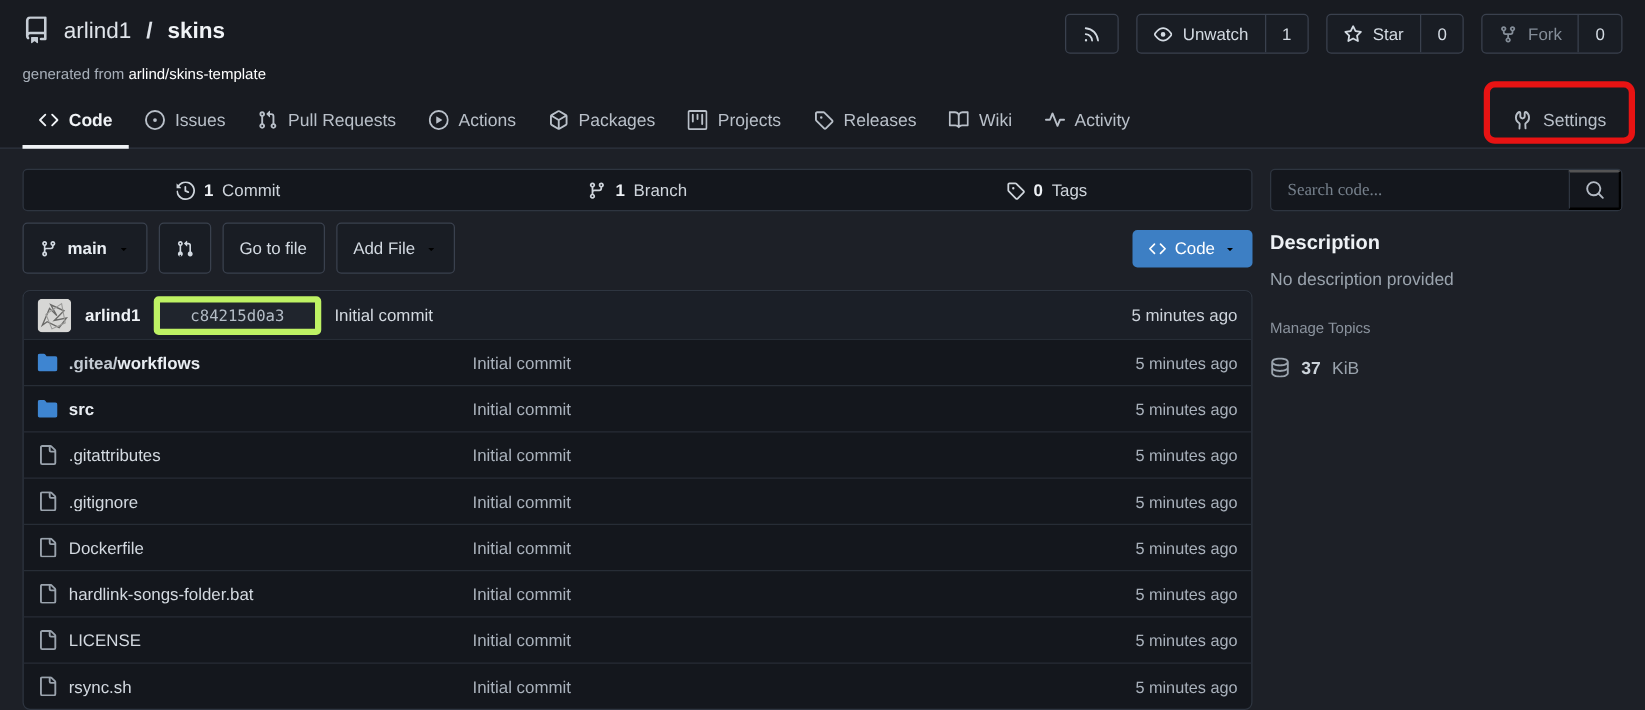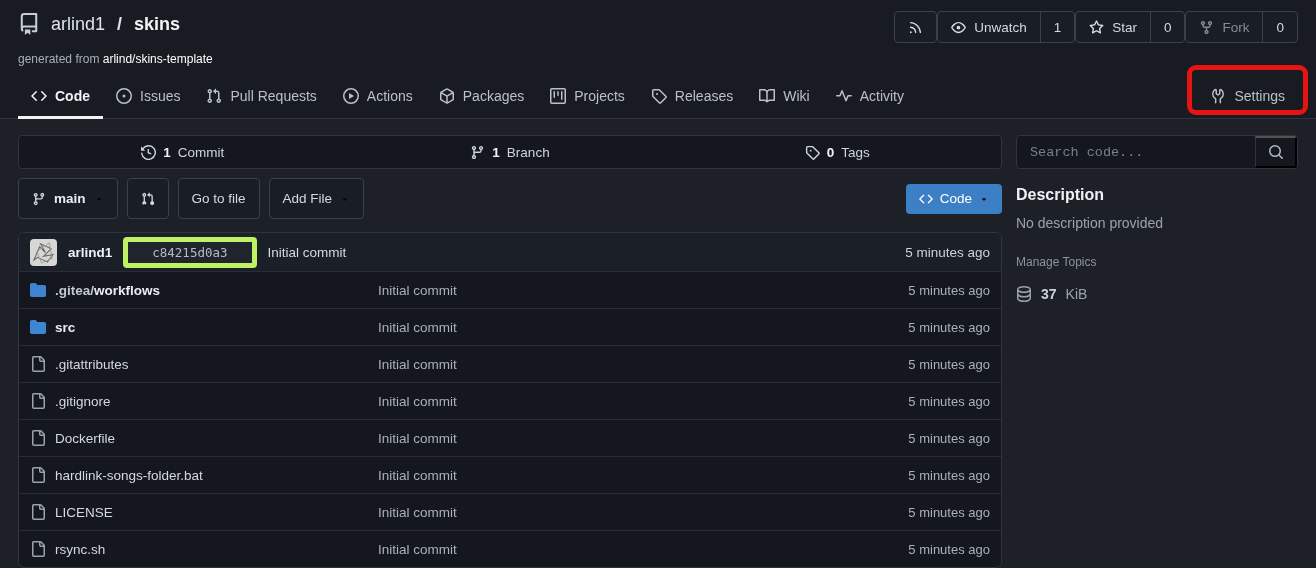--- a/index.html
+++ b/index.html
@@ -13,21 +13,21 @@
   
   .header { background:#181b21; padding:0 18px; border-bottom:1px solid #2e3540; }
   .title-row { display:flex; align-items:flex-start; justify-content:space-between; padding-top:11px; }
   .repo-title { display:flex; align-items:center; gap:11px; font-size:18px; padding-top:2px; }
   .repo-title .icon { width:22px; height:22px; color:#c6cdd5; }
   .repo-owner { color:#dfe4ea; text-decoration:none; }
   .repo-sep { color:#dfe4ea; font-weight:bold; padding:0 1px; }
   .repo-name { color:#f0f3f6; font-weight:bold; text-decoration:none; }
   .gen-line { font-size:12px; color:#a8b0ba; margin-top:9px; padding-bottom:4px; }
   .gen-line a { color:#ffffff; text-decoration:none; }
-  .actions { display:flex; }
+  .actions { display:flex; gap:14px; }
   .btn-group { display:flex; border:1px solid #3a414e; border-radius:4px; overflow:hidden; background:#191d24; height:32px; }
   .hbtn { display:flex; align-items:center; gap:8px; padding:0 13px; font-size:13.5px; color:#d3dae2; cursor:pointer; }
   .hbtn .icon { width:15px; height:15px; }
   .hbtn.dim { color:#848d98; }
   .hcount { display:flex; align-items:center; padding:0 13px; font-size:13.5px; border-left:1px solid #3a414e; color:#d3dae2; }
   
   .nav-row { display:flex; align-items:stretch; margin-top:6px; height:42px; }
   .tab { display:flex; align-items:center; gap:8px; padding:0 13px; font-size:14px;
          color:#b9c0c9; cursor:pointer; border-bottom:3px solid transparent; margin-bottom:-1px; }
   .tab .icon { width:16px; height:16px; }
@@ -77,21 +77,21 @@
   .fname .fprefix { color:#c3cad2; font-weight:bold; }
   .fcell.msg { flex:1; color:#a9b1bb; }
   .fcell.msg span { cursor:pointer; }
   .fcell.time { color:#a9b1bb; font-size:13px; }
   
   .sidebar { width:282px; }
   .search-box { display:flex; height:34px; border:1px solid #2e3540; border-radius:4px;
                 overflow:hidden; background:#14171d; }
   .search-box input { flex:1; background:transparent; border:none; outline:none;
                       color:#eab308; padding:0 13px; font-size:13.5px;
-                      font-family:Liberation Mono, monospace; }
+                      font-family:Liberation Serif, serif; }
   .search-box input::placeholder { color:#76808c; }
   .search-btn { width:42px; border-left:1px solid #2e3540; display:flex; align-items:center;
                 justify-content:center; color:#b3bac4; cursor:pointer; background:transparent; }
   .search-btn .icon { width:16px; height:16px; }
   .desc-title { font-size:16px; font-weight:bold; margin-top:17px; color:#eef1f5; }
   .desc-text { font-size:14px; color:#9aa3ad; margin-top:11px; }
   .manage { font-size:12px; color:#8b939e; margin-top:24px; cursor:pointer; }
   .size-row { display:flex; align-items:flex-start; gap:9px; margin-top:17px; font-size:14px; }
   .size-row .icon { width:16px; height:16px; color:#9aa3ad; }
   .size-row b { color:#ccd3da; }

